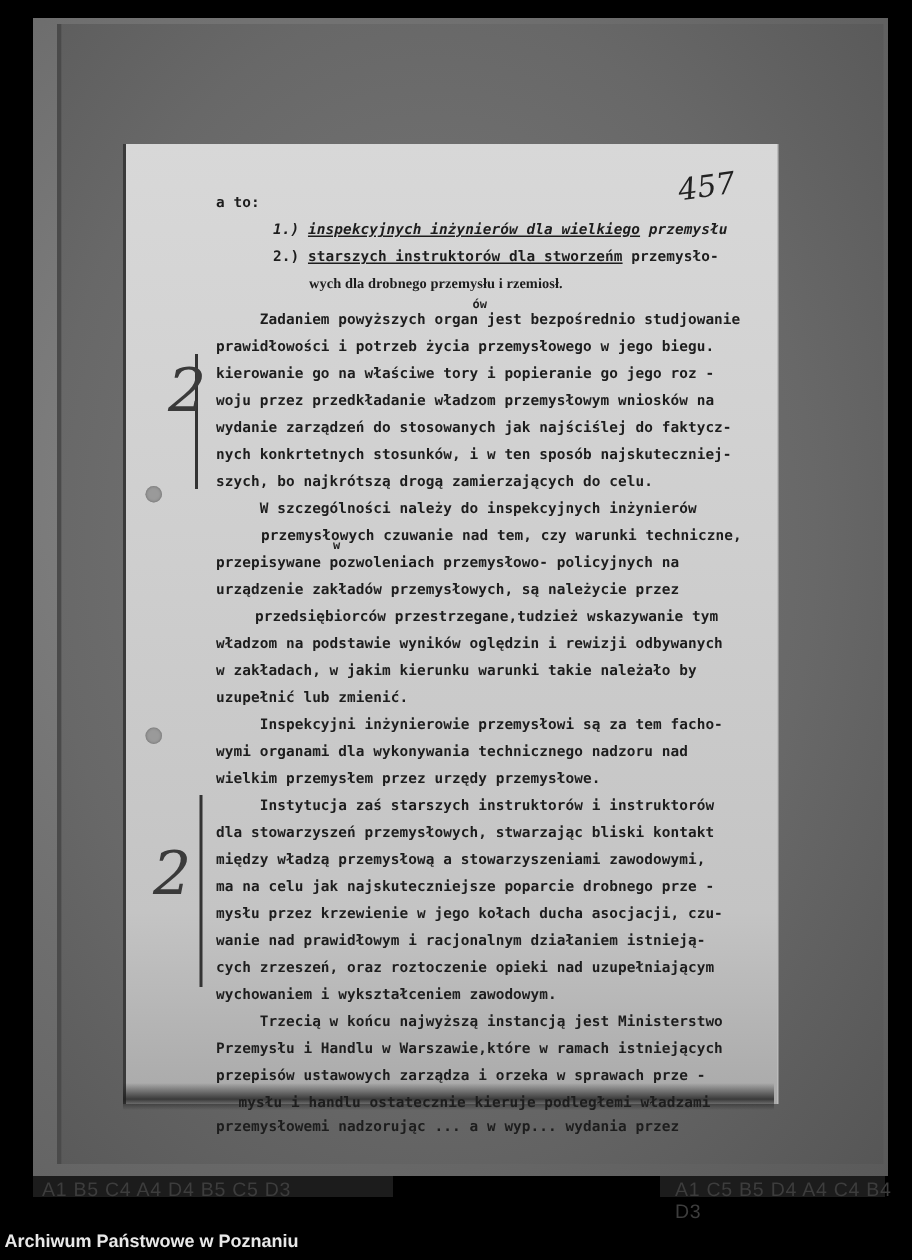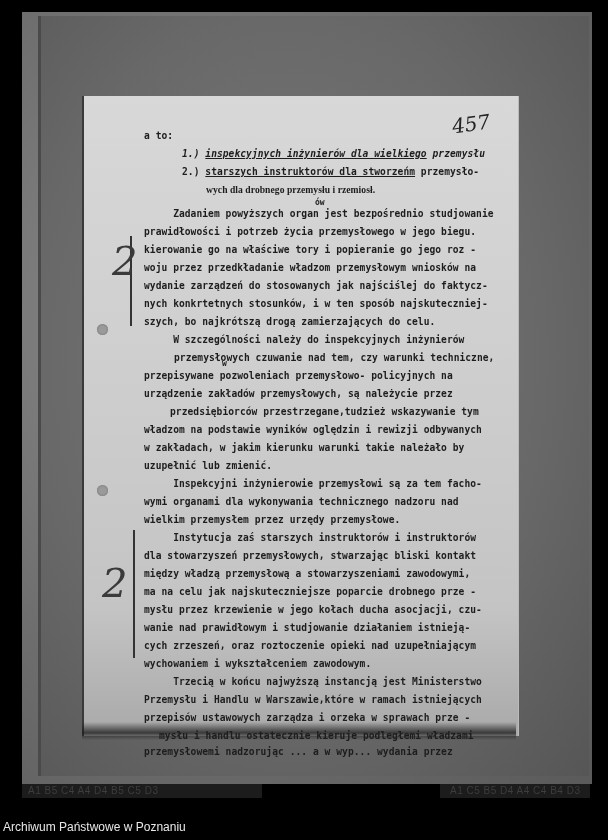--- a/index.html
+++ b/index.html
@@ -38,25 +38,25 @@
     .sup { position: absolute; font-family: "DejaVu Sans Mono", monospace; font-size: 8px; font-weight: bold; color: #222; }
     .hand {
       position: absolute; font-family: "DejaVu Serif", serif; font-style: italic; color: #3a3a3a;
     }
     .margin-line { position: absolute; width: 1.5px; background: #333; }
     .folio { position: absolute; left: 452px; top: 112px; font-family: "DejaVu Serif", serif; font-style: italic; font-size: 20px; color: #222; transform: rotate(-8deg); }
     .strip {
       position: absolute; top: 784px; height: 14px; background: #1c1c1c;
     }
     .strip-label {
-      position: absolute; top: 785px; font-family: "Liberation Sans", sans-serif; font-size: 10px; color: #3d3d3d; letter-spacing: 0.5px;
+      position: absolute; top: 785px; font-family: "Liberation Sans", sans-serif; font-size: 13px; color: #3d3d3d; letter-spacing: 0.5px;
     }
     .archive {
       position: absolute; left: 3px; top: 820px; font-family: "Liberation Sans", sans-serif; font-size: 12px;
-      font-weight: normal; color: #e8e8e8;
+      font-weight: bold; color: #e8e8e8;
     }
   </style>
 </head>
 <body>
 
 <div class="film"></div>
 <div class="film-inner" style="left:38px; top:16px;"></div>
 
 <div class="page"></div>
 <div class="page-bottom-shadow"></div>
@@ -89,21 +89,21 @@
     <div class="text" style="left: 144px; top: 442px;">w zakładach, w jakim kierunku warunki takie należało by</div>
     <div class="text" style="left: 144px; top: 460px;">uzupełnić lub zmienić.</div>
     <div class="text" style="left: 144px; top: 478px;">     Inspekcyjni inżynierowie przemysłowi są za tem facho-</div>
     <div class="text" style="left: 144px; top: 496px;">wymi organami dla wykonywania technicznego nadzoru nad</div>
     <div class="text" style="left: 144px; top: 514px;">wielkim przemysłem przez urzędy przemysłowe.</div>
     <div class="text" style="left: 144px; top: 532px;">     Instytucja zaś starszych instruktorów i instruktorów</div>
     <div class="text" style="left: 144px; top: 550px;">dla stowarzyszeń przemysłowych, stwarzając bliski kontakt</div>
     <div class="text" style="left: 144px; top: 568px; text-align: right;">między władzą przemysłową a stowarzyszeniami zawodowymi,</div>
     <div class="text" style="left: 144px; top: 586px;">ma na celu jak najskuteczniejsze poparcie drobnego prze -</div>
     <div class="text" style="left: 144px; top: 604px;">mysłu przez krzewienie w jego kołach ducha asocjacji, czu-</div>
-    <div class="text" style="left: 144px; top: 622px;">wanie nad prawidłowym i studjowanie działaniem istnieją-</div>
+    <div class="text" style="left: 144px; top: 622px;">wanie nad prawidłowym i racjonalnym działaniem istnieją-</div>
     <div class="text" style="left: 144px; top: 640px;">cych zrzeszeń, oraz roztoczenie opieki nad uzupełniającym</div>
     <div class="text" style="left: 144px; top: 658px;">wychowaniem i wykształceniem zawodowym.</div>
     <div class="text" style="left: 144px; top: 676px;">     Trzecią w końcu najwyższą instancją jest Ministerstwo</div>
     <div class="text" style="left: 144px; top: 694px;">Przemysłu i Handlu w Warszawie,które w ramach istniejących</div>
     <div class="text" style="left: 144px; top: 712px;">przepisów ustawowych zarządza i orzeka w sprawach prze -</div>
     <div class="text" style="left: 144px; top: 730px; padding-left: 15px;">mysłu i handlu ostatecznie kieruje podległemi władzami</div>
     <div class="text" style="left: 144px; top: 746px;">przemysłowemi nadzorując ... a w wyp... wydania przez</div>
   </div>
 
 <div class="margin-line" style="left:130px; top:236px; height:90px;"></div>

